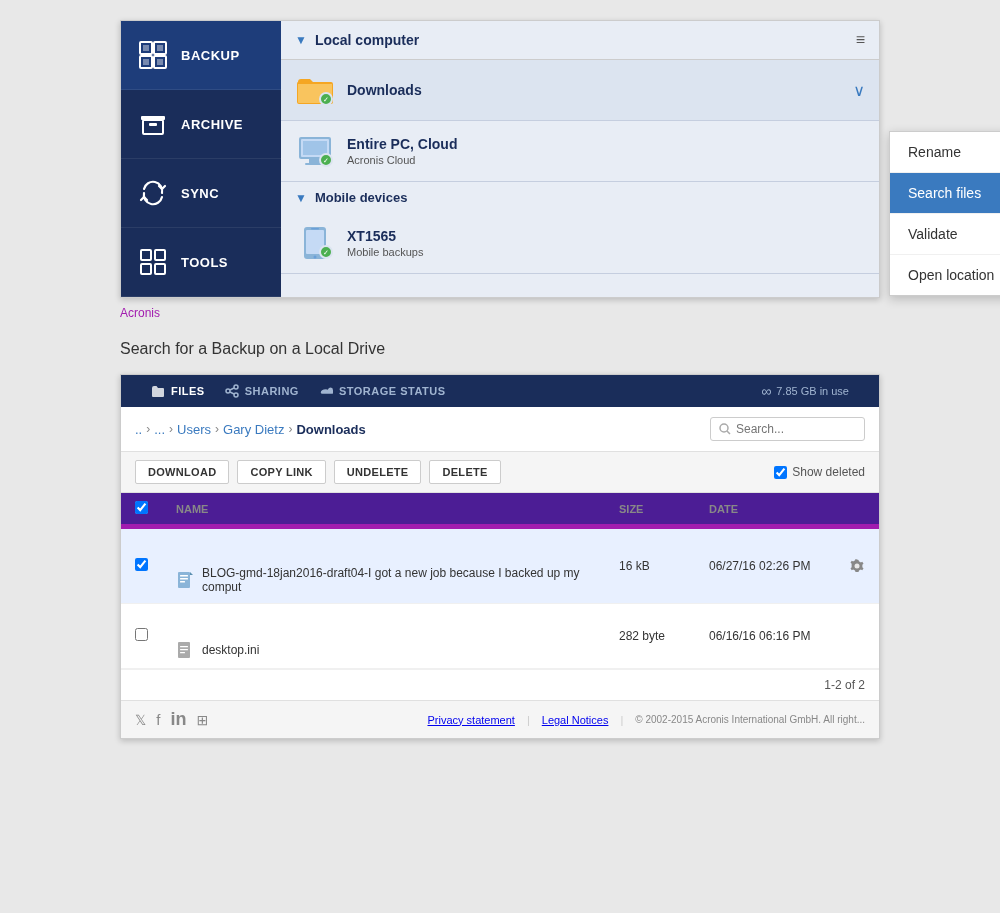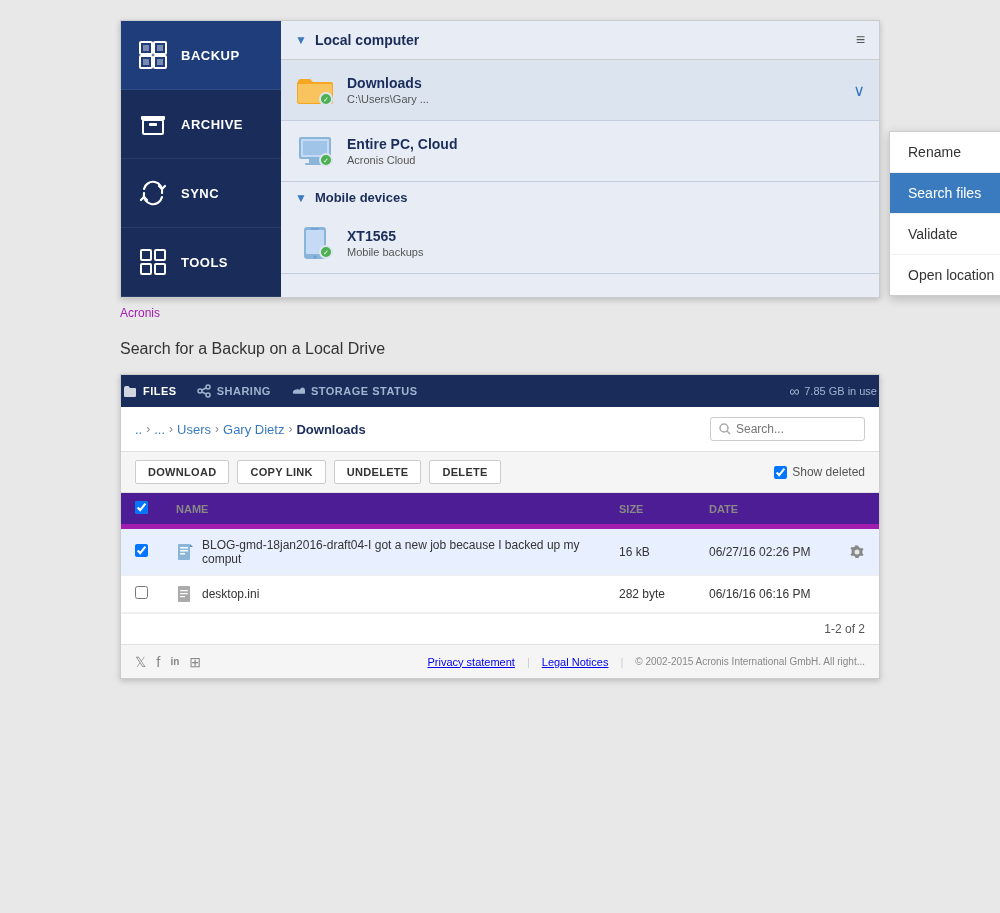--- a/index.html
+++ b/index.html
@@ -215,21 +215,21 @@
       margin: 0 auto;
       background: #fff;
       border: 1px solid #ccc;
       box-shadow: 0 2px 6px rgba(0,0,0,0.2);
     }
 
     .fb-topbar {
       display: flex;
       align-items: center;
       background: #1a2d5a;
-      padding: 8px 2px;
+      padding: 8px 30px;
       gap: 20px;
     }
     .fb-topbar-item {
       display: flex;
       align-items: center;
       gap: 6px;
       color: #a0b4d0;
       font-size: 11px;
       font-weight: bold;
       letter-spacing: 0.5px;
@@ -338,20 +338,21 @@
     .fb-checkbox {
       width: 13px;
       height: 13px;
       cursor: pointer;
     }
 
     .fb-filename {
       display: flex;
       align-items: center;
       gap: 8px;
+      margin-top: 28px;
     }
     .file-icon {
       width: 18px;
       height: 18px;
       flex-shrink: 0;
     }
 
     .fb-pagination {
       display: flex;
       justify-content: flex-end;
@@ -494,21 +495,20 @@
       <div class="backup-item-icon">
 
         <svg width="38" height="32" viewBox="0 0 38 32">
           <path d="M2 8 Q2 5 5 5 L14 5 L17 8 L35 8 Q37 8 37 10 L37 28 Q37 30 35 30 L3 30 Q1 30 1 28 L1 10 Q1 8 2 8Z" fill="#f5a623"></path>
           <path d="M2 10 L36 10 L36 28 Q36 29 35 29 L3 29 Q2 29 2 28Z" fill="#f9c45e"></path>
         </svg>
         <div class="status-dot"></div>
       </div>
       <div class="backup-item-info">
         <div class="backup-item-name">Downloads</div>
-        <div class="backup-item-path">C:\Users\Gary ...</div>
       </div>
       <span class="backup-item-chevron">∨</span>
     </div>
 
     <div class="backup-item" style="background:#e8edf5;">
       <div class="backup-item-icon">
         <svg width="38" height="32" viewBox="0 0 38 32">
           <rect x="3" y="2" width="32" height="22" rx="2" fill="#8ab4d8"></rect>
           <rect x="5" y="4" width="28" height="18" rx="1" fill="#c5daf5"></rect>
           <rect x="13" y="24" width="12" height="4" fill="#8ab4d8"></rect>
@@ -688,21 +688,21 @@
     <div class="row-context-menu">
       <div class="row-context-item">Download</div>
 
     </div>
 
   </div>
 
   <div class="fb-footer">
     <span class="fb-footer-icon">𝕏</span>
     <span class="fb-footer-icon" style="font-size:15px;">f</span>
-    <span class="fb-footer-icon" style="font-size:10px; font-weight:bold;">in</span>
+    <span class="fb-footer-icon" style="font-size:18px; font-weight:bold;">in</span>
     <span class="fb-footer-icon">⊞</span>
     <div class="fb-footer-spacer"></div>
     <div class="fb-footer-links">
       <a href="#">Privacy statement</a>
       <span class="fb-footer-sep">|</span>
       <a href="#">Legal Notices</a>
       <span class="fb-footer-sep">|</span>
       <span class="fb-footer-copy">© 2002-2015 Acronis International GmbH. All right...</span>
     </div>
   </div>

